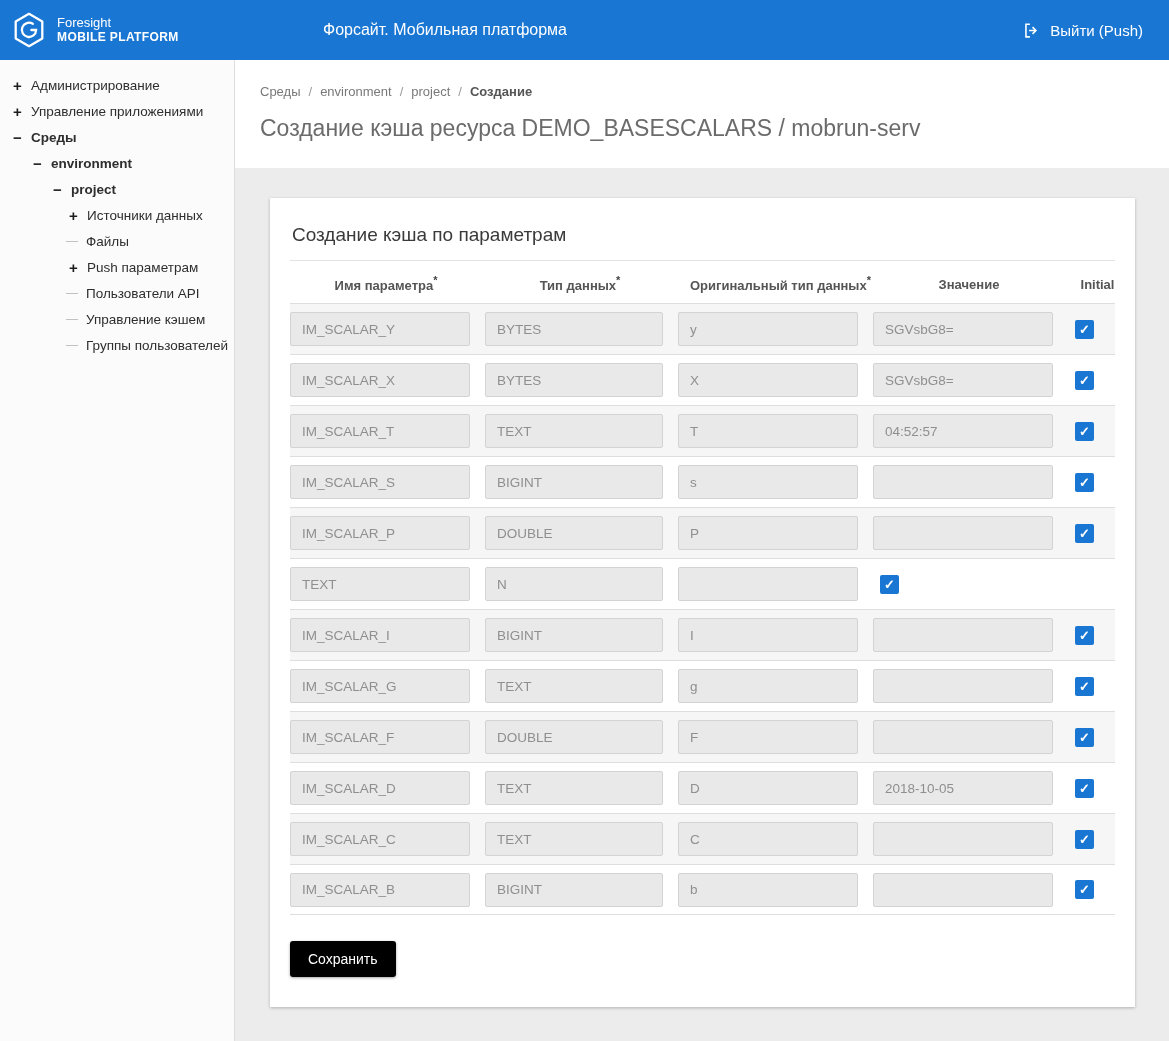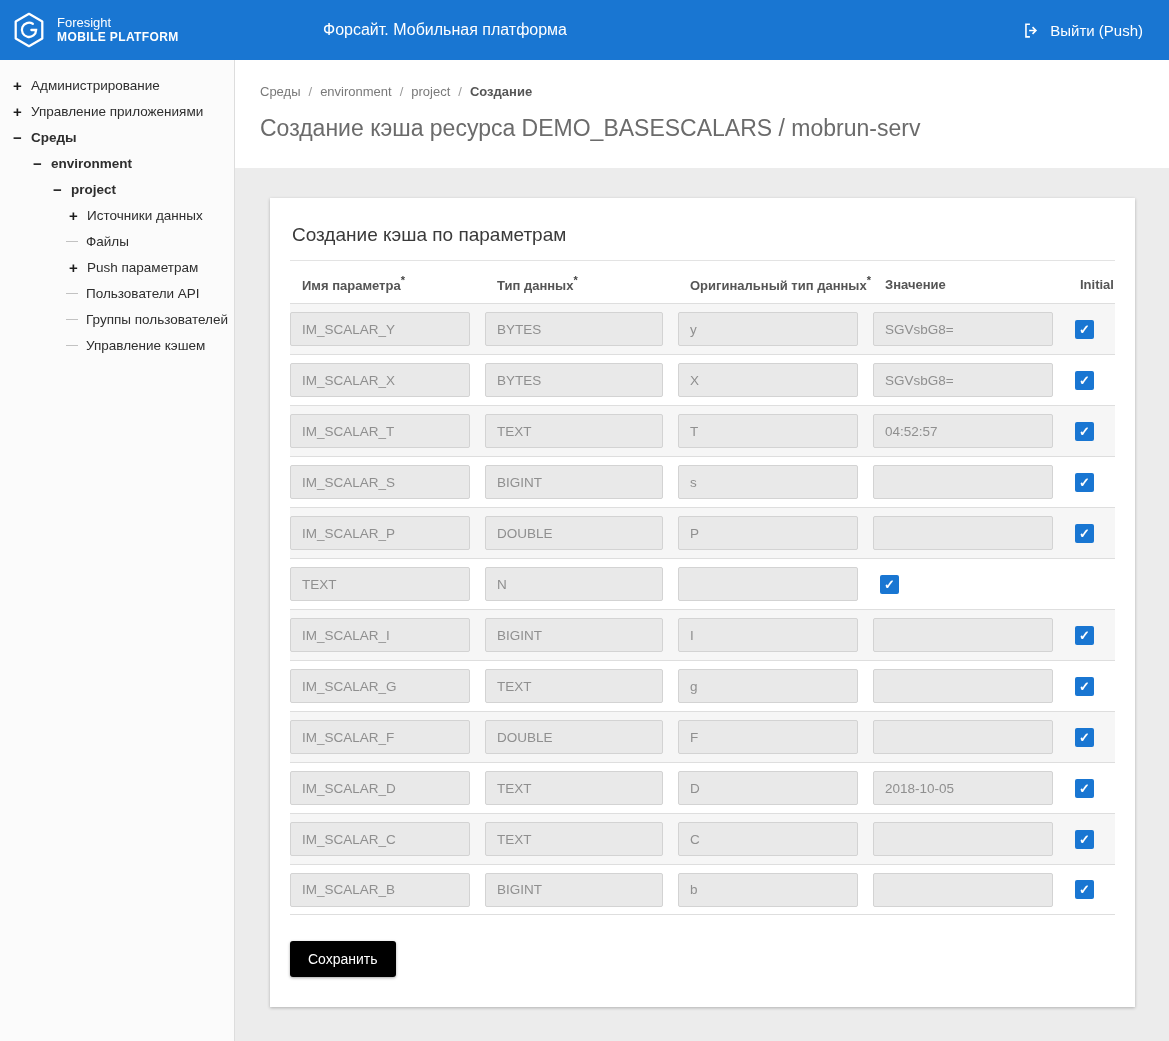--- a/index.html
+++ b/index.html
@@ -52,21 +52,21 @@
   .content { flex: 1; background: #ececec; padding: 30px 34px 34px 35px; overflow: hidden; }
   .card { background: #fff; box-shadow: 0 1px 3px rgba(0,0,0,.25); padding: 22px 20px 30px 20px; min-height: 805px; }
   .card-title { font-size: 19px; font-weight: 400; color: #3a3a3a; padding: 4px 2px 14px 2px; border-bottom: 1px solid #e3e3e3; }
 
   .thead, .tr {
     display: grid;
     grid-template-columns: 180px 178px 180px 180px 1fr;
     column-gap: 15px;
     align-items: center;
   }
-  .thead { padding: 14px 0 10px 0; }
+  .thead { padding: 14px 0 10px 0; text-align: center; }
   .th { font-size: 13px; font-weight: 700; color: #555; padding-left: 12px; white-space: nowrap; }
   .th .req { font-size: 11px; position: relative; top: -1px; color: #444; }
   .tr { height: 51px; border-top: 1px solid #dedede; }
   .tr:last-child { border-bottom: 1px solid #dedede; }
   .tr:nth-child(odd) { background: #f6f6f6; }
   .field {
     width: 100%; height: 34px; background: #e9e9e9; border: 1px solid #d3d3d3; border-radius: 2px;
     padding: 0 11px; color: #8f8f8f; font-size: 13.5px; font-family: "Liberation Sans", sans-serif;
     outline: none;
   }
@@ -144,25 +144,25 @@
         <li class="tree-item lvl3">
           <span class="tree-icon plus">+</span>
           <span class="tree-label">Push параметрам</span>
         </li>
         <li class="tree-item lvl3">
           <span class="tree-icon none"></span>
           <span class="tree-label">Пользователи API</span>
         </li>
         <li class="tree-item lvl3">
           <span class="tree-icon none"></span>
+          <span class="tree-label">Управление кэшем</span>
+        </li>
+        <li class="tree-item lvl3">
+          <span class="tree-icon none"></span>
           <span class="tree-label">Группы пользователей</span>
-        </li>
-        <li class="tree-item lvl3">
-          <span class="tree-icon none"></span>
-          <span class="tree-label">Управление кэшем</span>
         </li>
       </ul>
   </aside>
 
   <main class="main">
     <div class="page-head">
       <nav class="breadcrumb" id="breadcrumb"><span class="crumb">Среды</span><span class="sep">/</span><span class="crumb">environment</span><span class="sep">/</span><span class="crumb">project</span><span class="sep">/</span><span class="crumb last">Создание</span></nav>
       <h1 class="page-title">Создание кэша ресурса DEMO_BASESCALARS / mobrun-serv</h1>
     </div>
 

